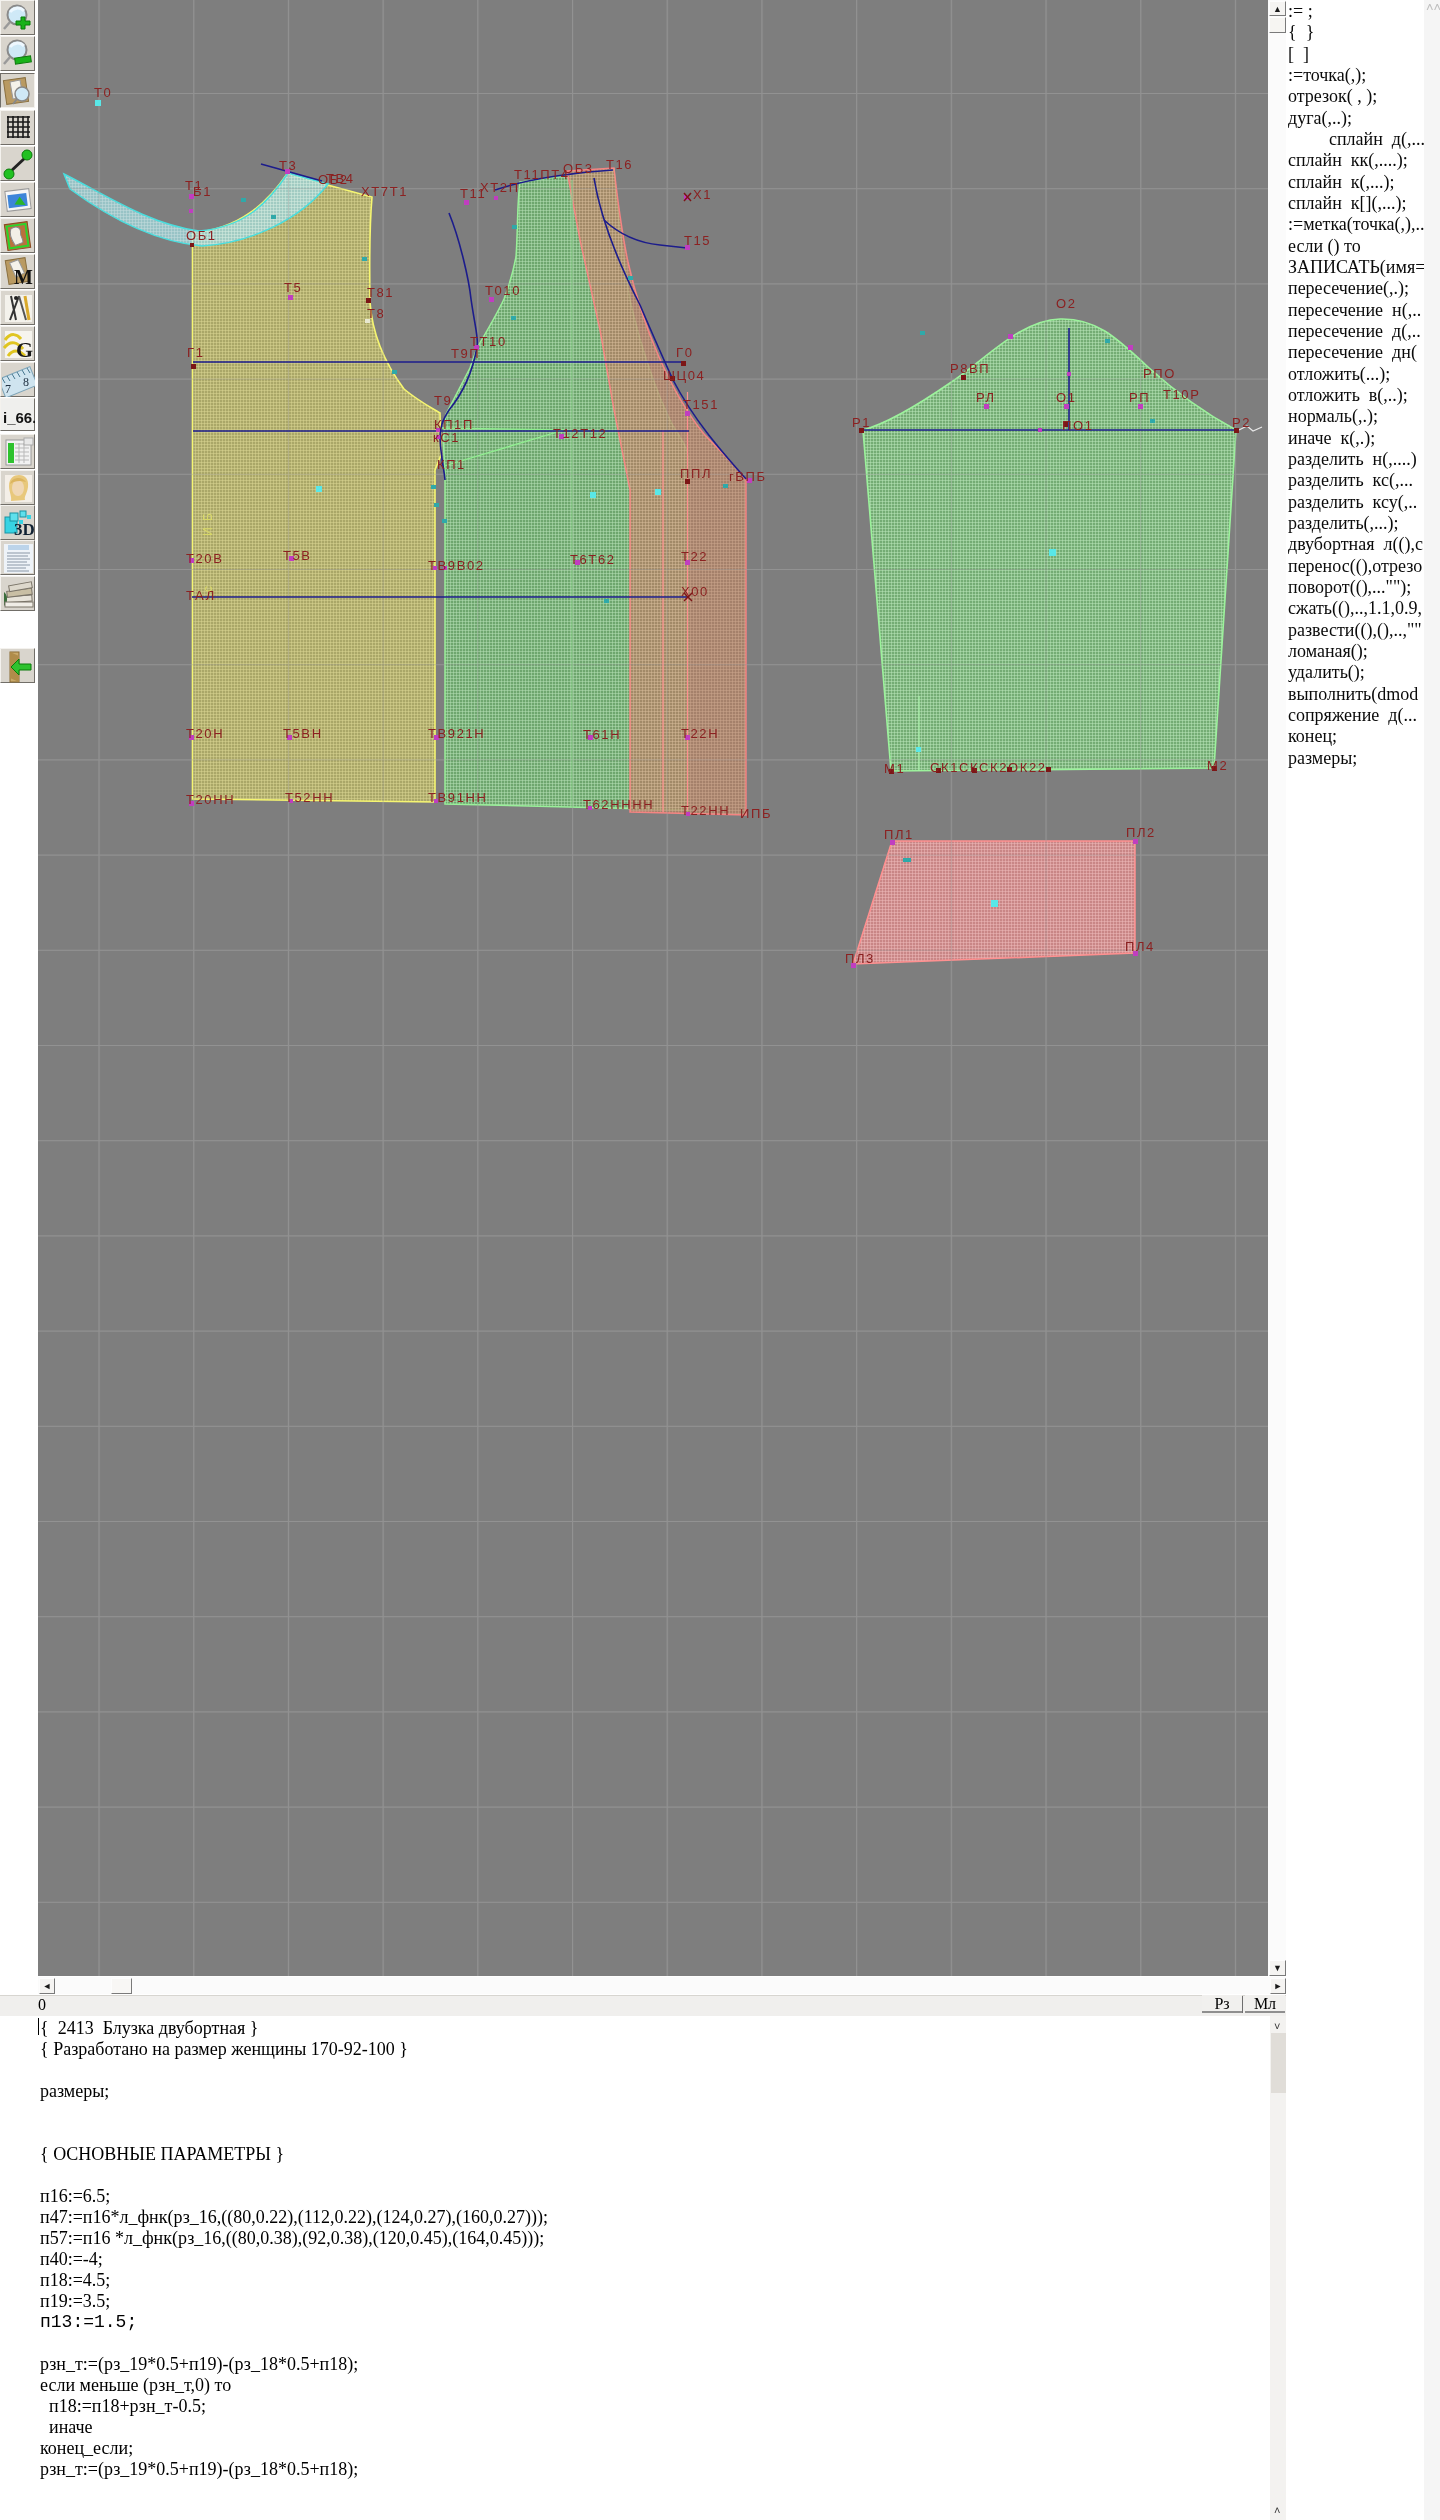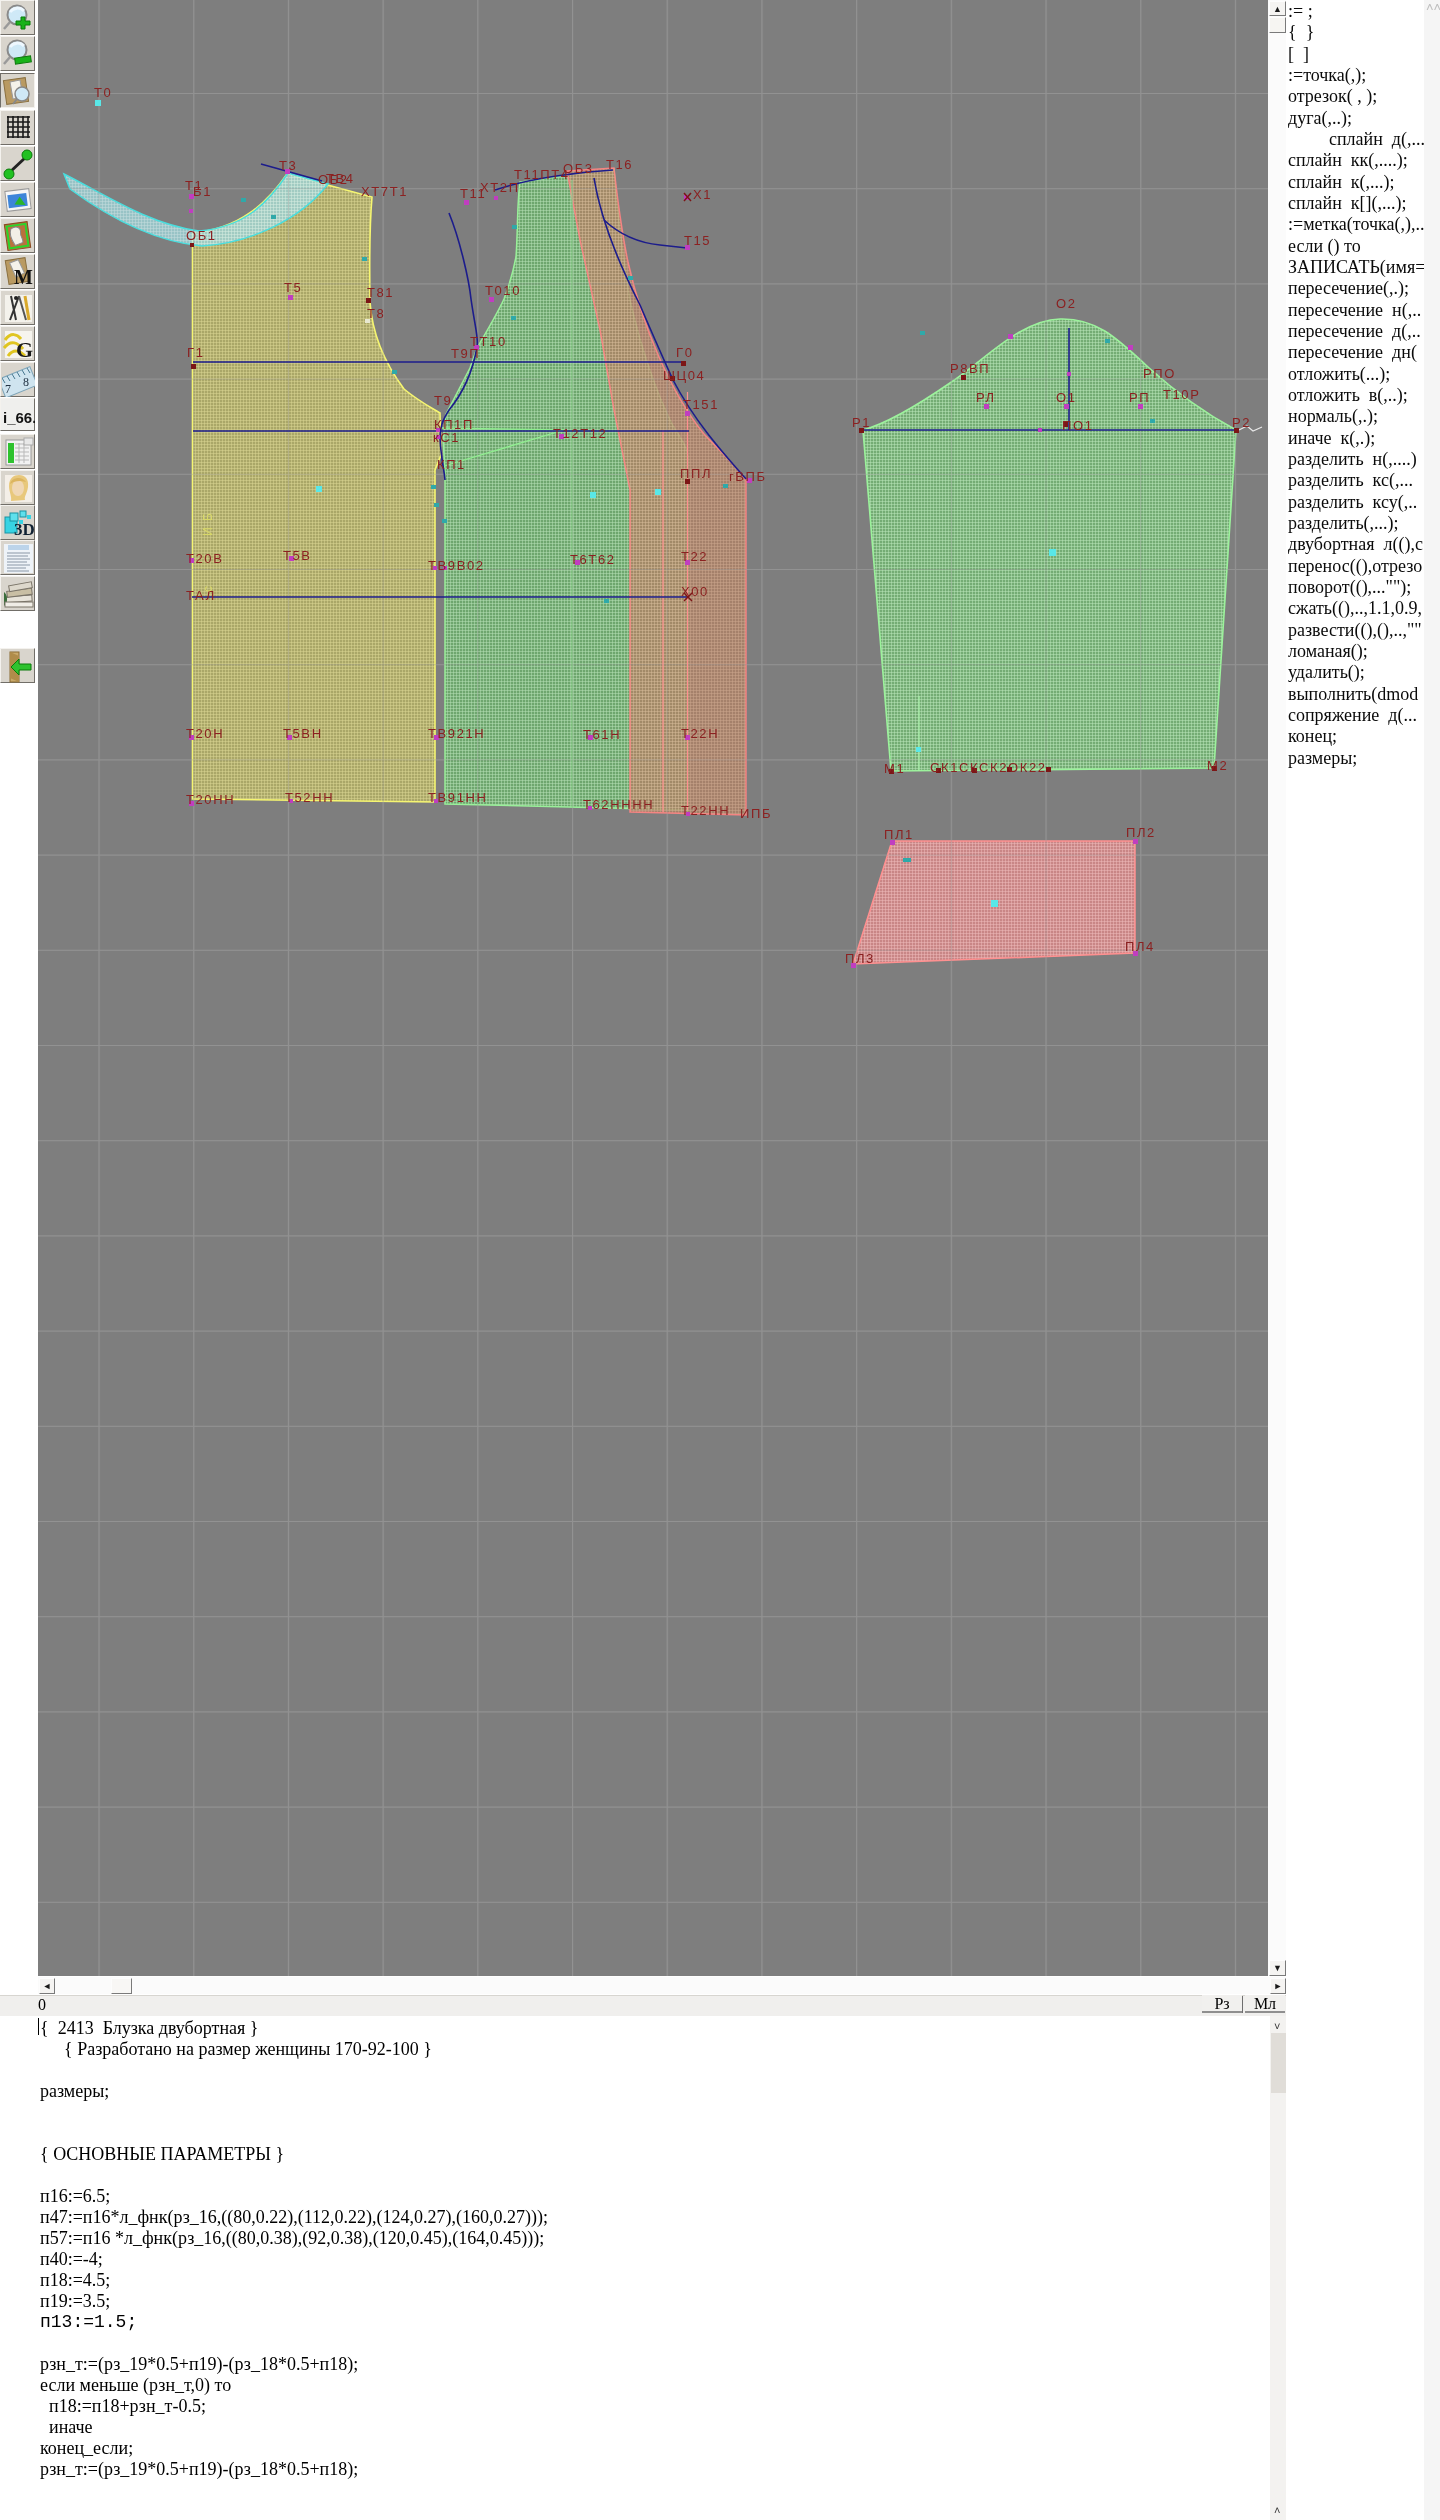--- a/index.html
+++ b/index.html
@@ -480,21 +480,21 @@
 <div class="abs" style="left:38px;top:1996px;font-family:'Liberation Serif',serif;font-size:16px;color:#000;">0</div>
 
 <div class="abs" style="left:1202px;top:1995px;width:40px;height:18px;background:#f1f0ee;border-bottom:2px solid #8f8f8f;box-sizing:border-box;text-align:center;font-family:'Liberation Serif',serif;font-size:16px;color:#000;">Рз</div>
 
 <div class="abs" style="left:1242px;top:1996px;width:1px;height:17px;background:#6e6e6e;"></div>
 
 <div class="abs" style="left:1245px;top:1995px;width:40px;height:18px;background:#f1f0ee;border-bottom:2px solid #8f8f8f;box-sizing:border-box;text-align:center;font-family:'Liberation Serif',serif;font-size:16px;color:#000;">Мл</div>
 
 <div id="editor">
 <div class="ln" style="top:2px;">{  2413  Блузка двубортная }</div>
-<div class="ln" style="top:23px;margin-left:24px;">{ Разработано на размер женщины 170-92-100 }</div>
+<div class="ln" style="top:23px;">{ Разработано на размер женщины 170-92-100 }</div>
 <div class="ln" style="top:65px;">размеры;</div>
 <div class="ln" style="top:128px;">{ ОСНОВНЫЕ ПАРАМЕТРЫ }</div>
 <div class="ln" style="top:170px;">п16:=6.5;</div>
 <div class="ln" style="top:191px;">п47:=п16*л_фнк(рз_16,((80,0.22),(112,0.22),(124,0.27),(160,0.27)));</div>
 <div class="ln" style="top:212px;">п57:=п16 *л_фнк(рз_16,((80,0.38),(92,0.38),(120,0.45),(164,0.45)));</div>
 <div class="ln" style="top:233px;">п40:=-4;</div>
 <div class="ln" style="top:254px;">п18:=4.5;</div>
 <div class="ln" style="top:275px;">п19:=3.5;</div>
 <div class="ln" style="top:296px;font-family:Liberation Mono, monospace;">п13:=1.5;</div>
 <div class="ln" style="top:338px;">рзн_т:=(рз_19*0.5+п19)-(рз_18*0.5+п18);</div>

